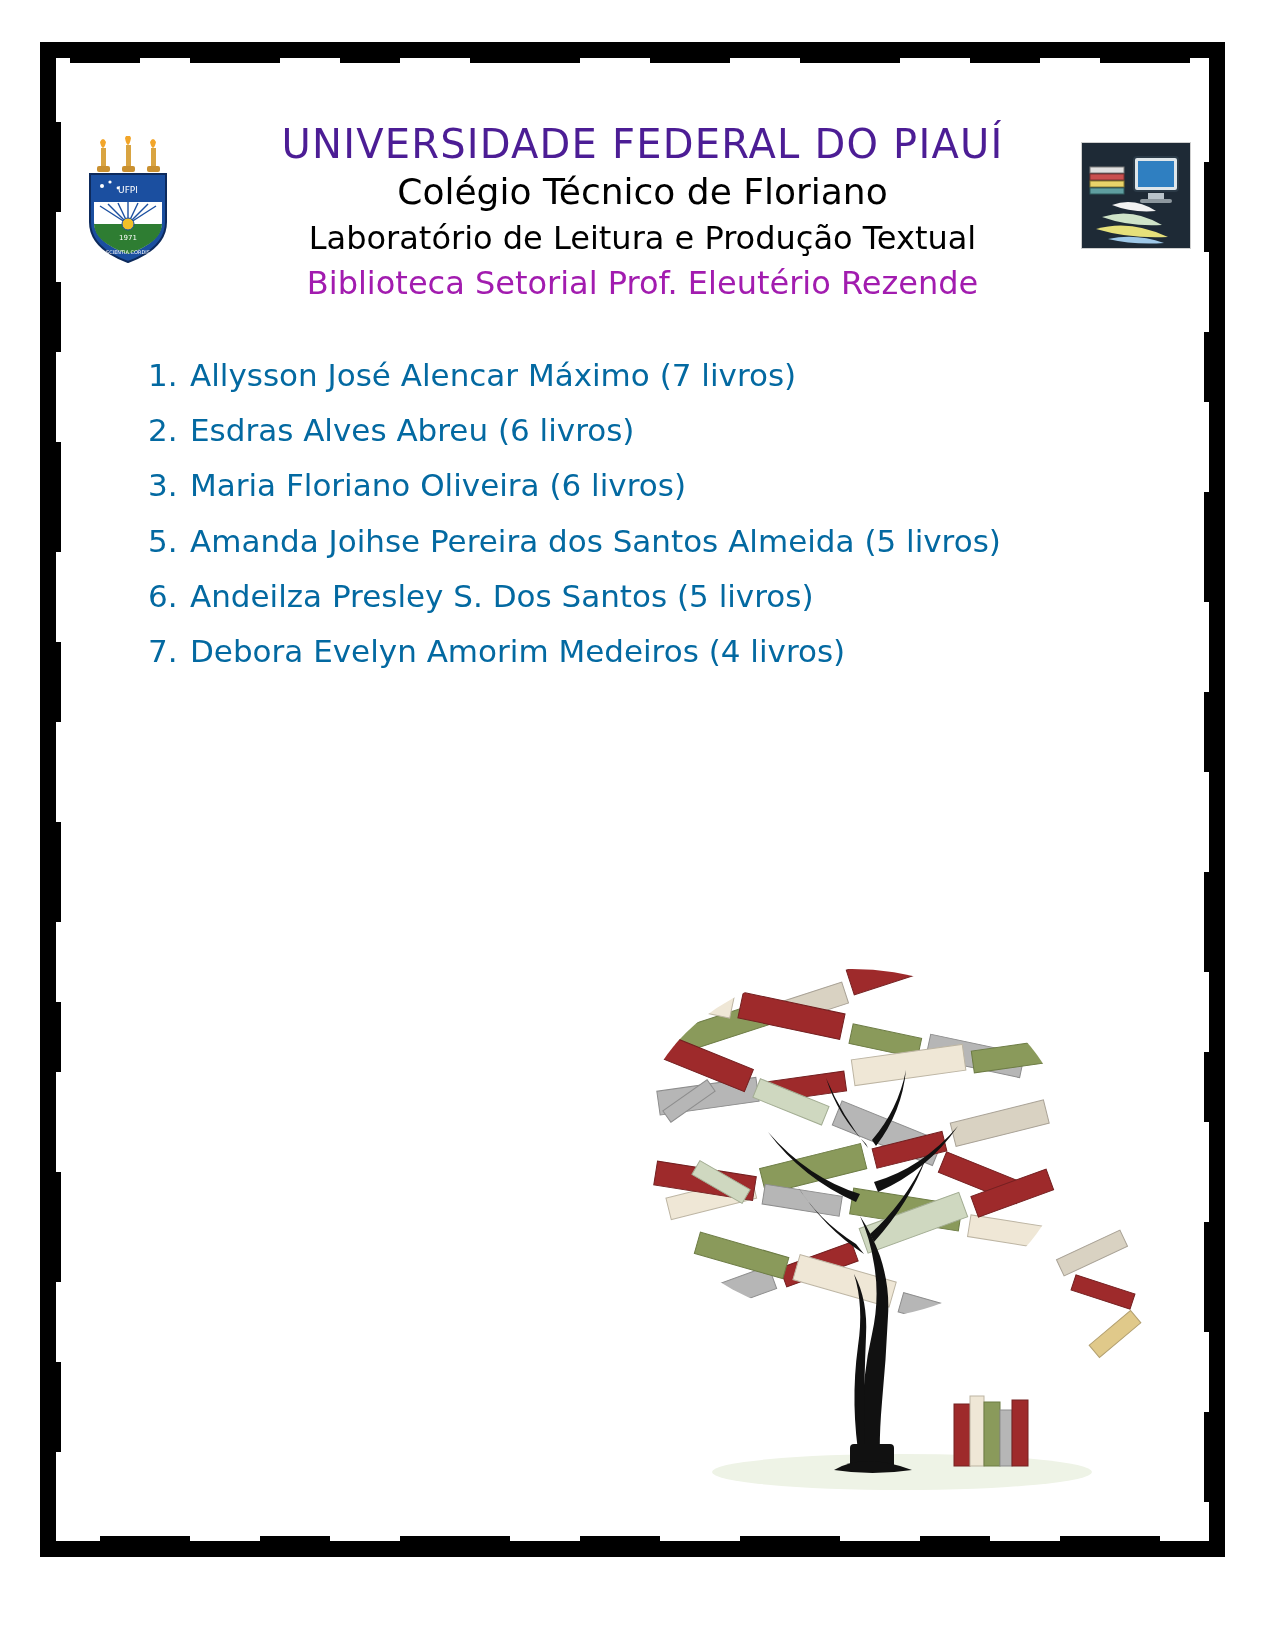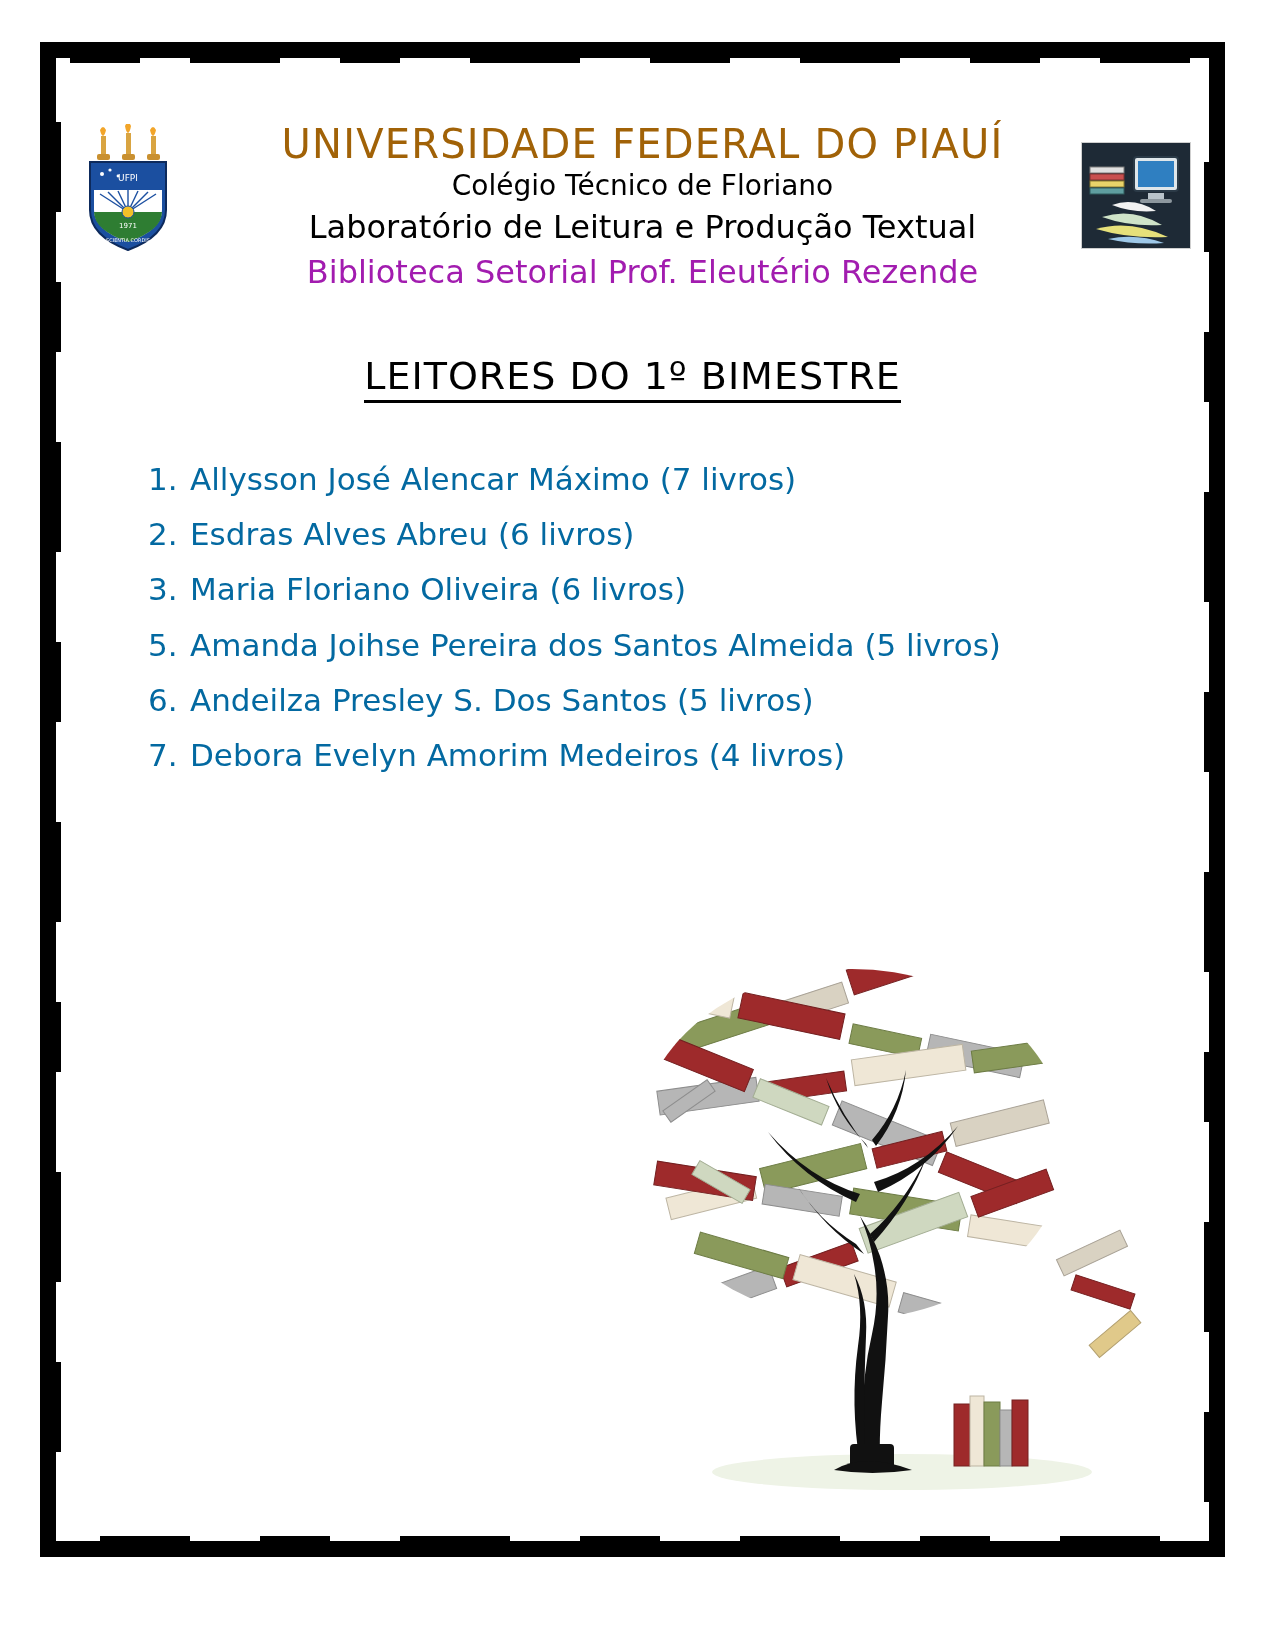--- a/index.html
+++ b/index.html
@@ -56,21 +56,21 @@
   }
 
   
   .header {
     position: relative;
     height: 230px;
   }
   .crest {
     position: absolute;
     left: 18px;
-    top: 60px;
+    top: 72px;
     width: 96px;
     height: 130px;
   }
   .comp-logo {
     position: absolute;
     right: 12px;
     top: 78px;
     width: 108px;
     height: 105px;
     border: 1px solid #cfcfcf;
@@ -80,25 +80,25 @@
   .head-lines {
     text-align: center;
     padding-top: 58px;
     padding-left: 40px;
     padding-right: 20px;
   }
   .h-l1 {
     font-family: "DejaVu Sans", sans-serif;
     font-size: 40px;
     letter-spacing: 1.2px;
-    color: #a16207;
+    color: #4c1d95;
     line-height: 1.12;
   }
   .h-l2 {
-    font-size: 28px;
+    font-size: 36px;
     color: #000;
     line-height: 1.38;
   }
   .h-l3 {
     font-size: 32px;
     color: #000;
     line-height: 1.38;
   }
   .h-l4 {
     font-size: 32px;
@@ -265,23 +265,20 @@
       </div>
 
       <div class="head-lines">
         <div class="h-l1">UNIVERSIDADE FEDERAL DO PIAUÍ</div>
         <div class="h-l2">Colégio Técnico de Floriano</div>
         <div class="h-l3">Laboratório de Leitura e Produção Textual</div>
         <div class="h-l4">Biblioteca Setorial Prof. Eleutério Rezende</div>
       </div>
     </div>
 
-    <div class="doc-title">
-      <span>LEITORES DO 1º BIMESTRE</span>
-    </div>
 
     <ul class="readers">
       <li>
         <span class="num">1.</span><span>Allysson José Alencar Máximo</span> <span>(7 livros)</span>
       </li>
       <li>
         <span class="num">2.</span><span>Esdras Alves Abreu</span> <span>(6 livros)</span>
       </li>
       <li>
         <span class="num">3.</span><span>Maria Floriano Oliveira</span> <span>(6 livros)</span>

